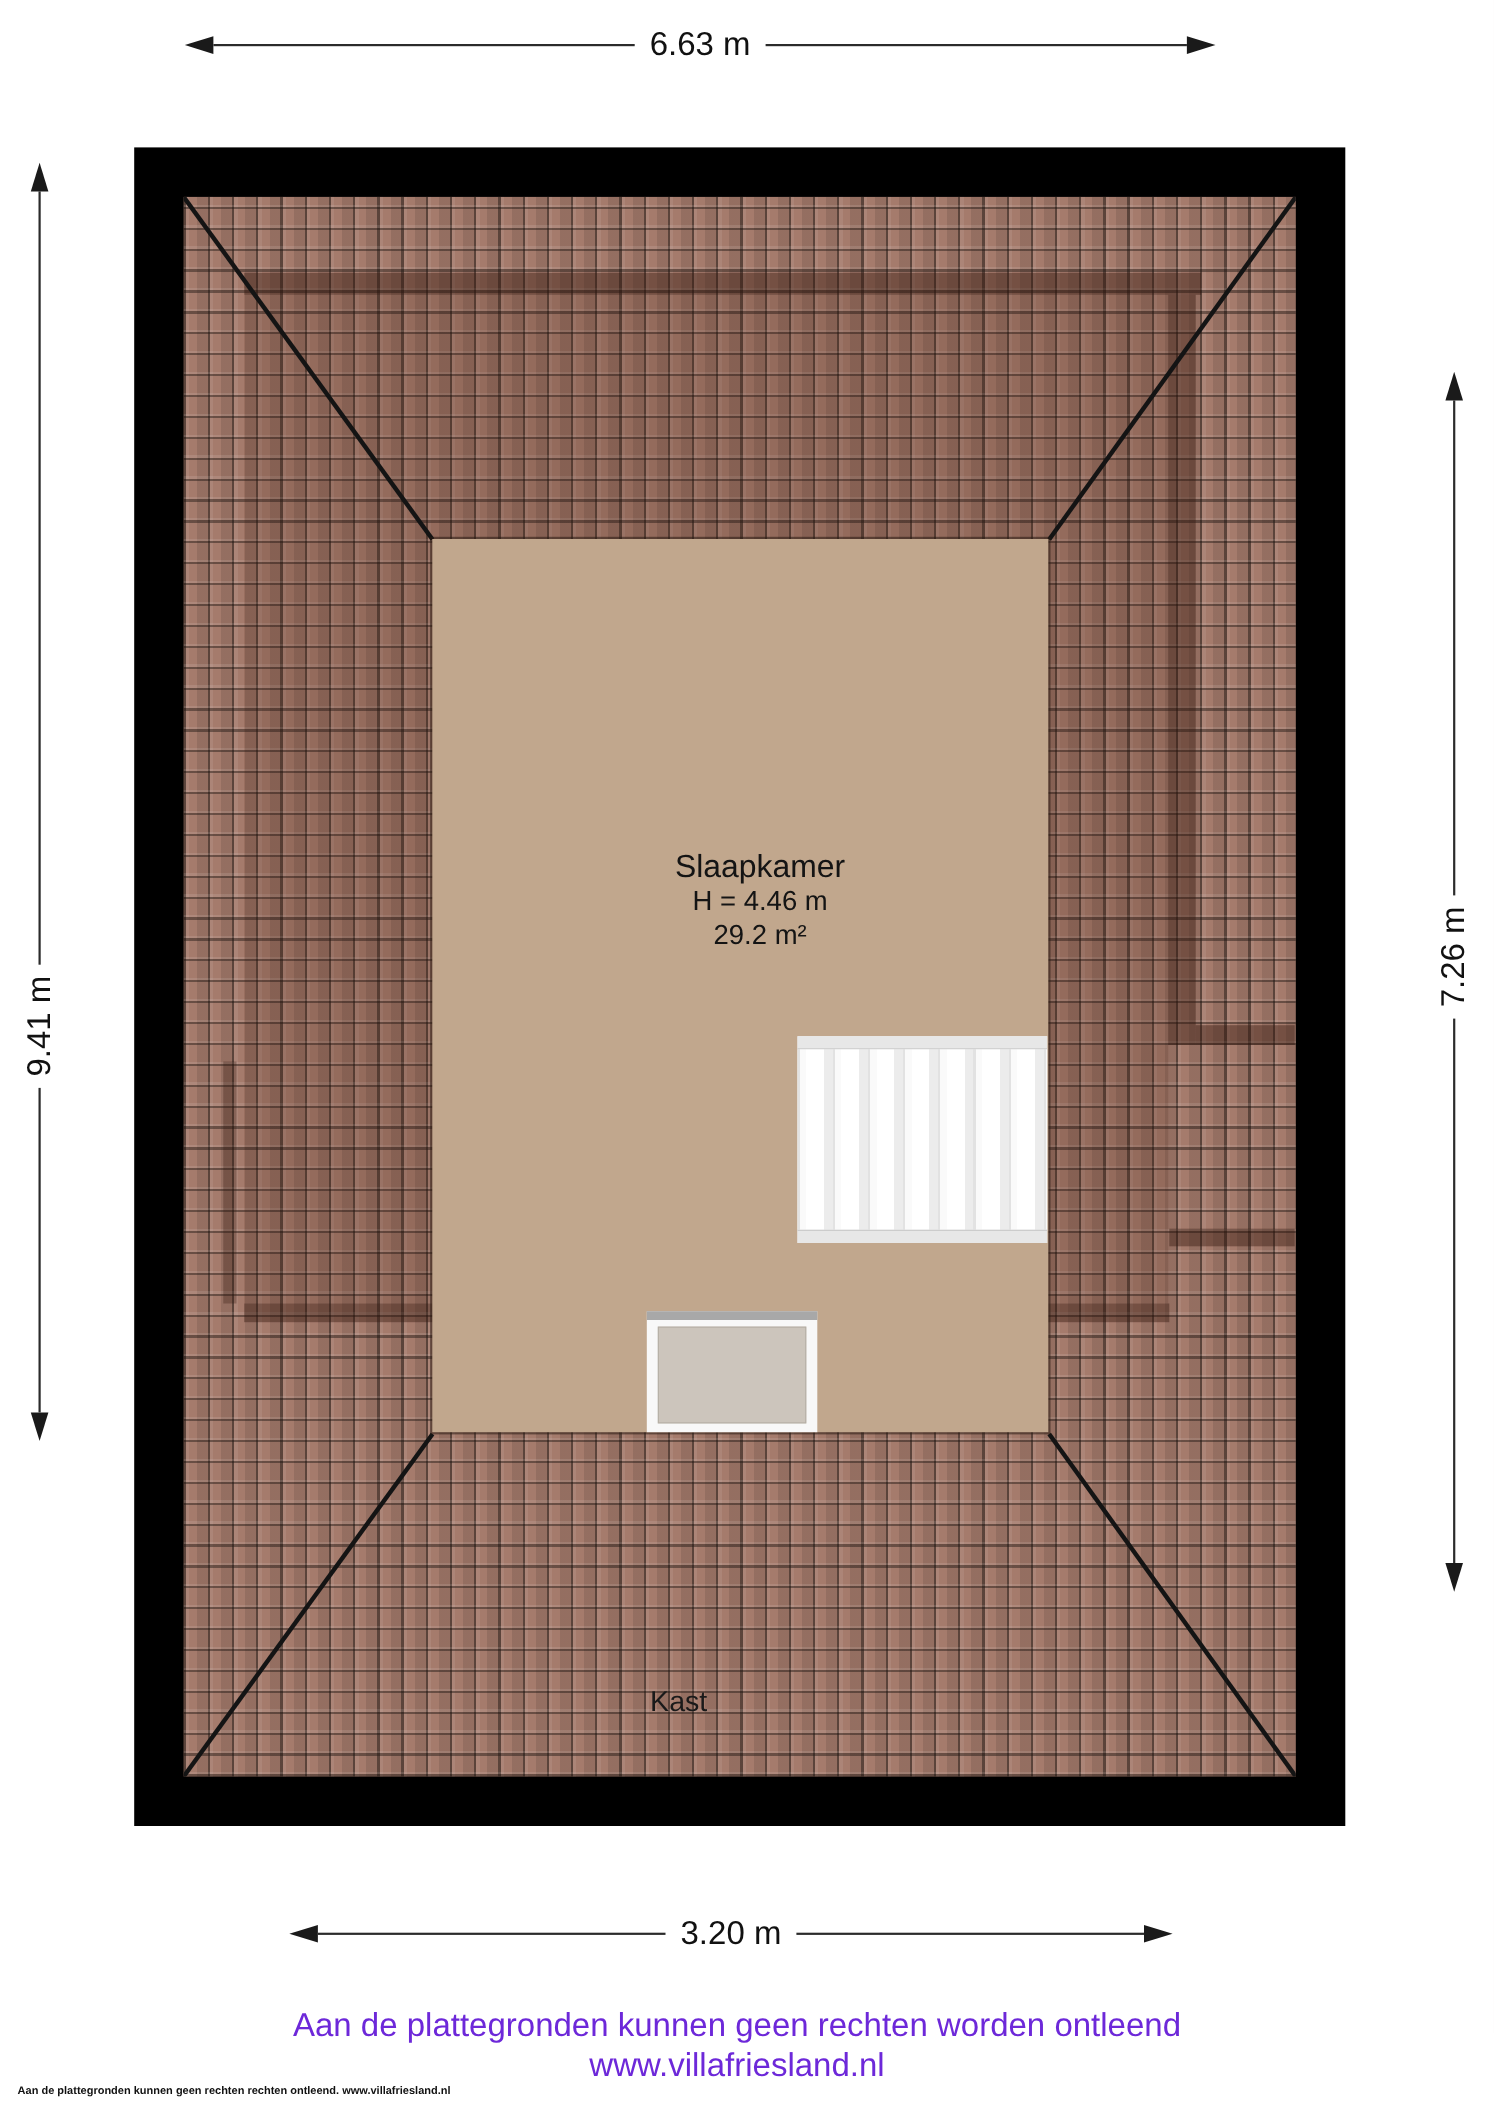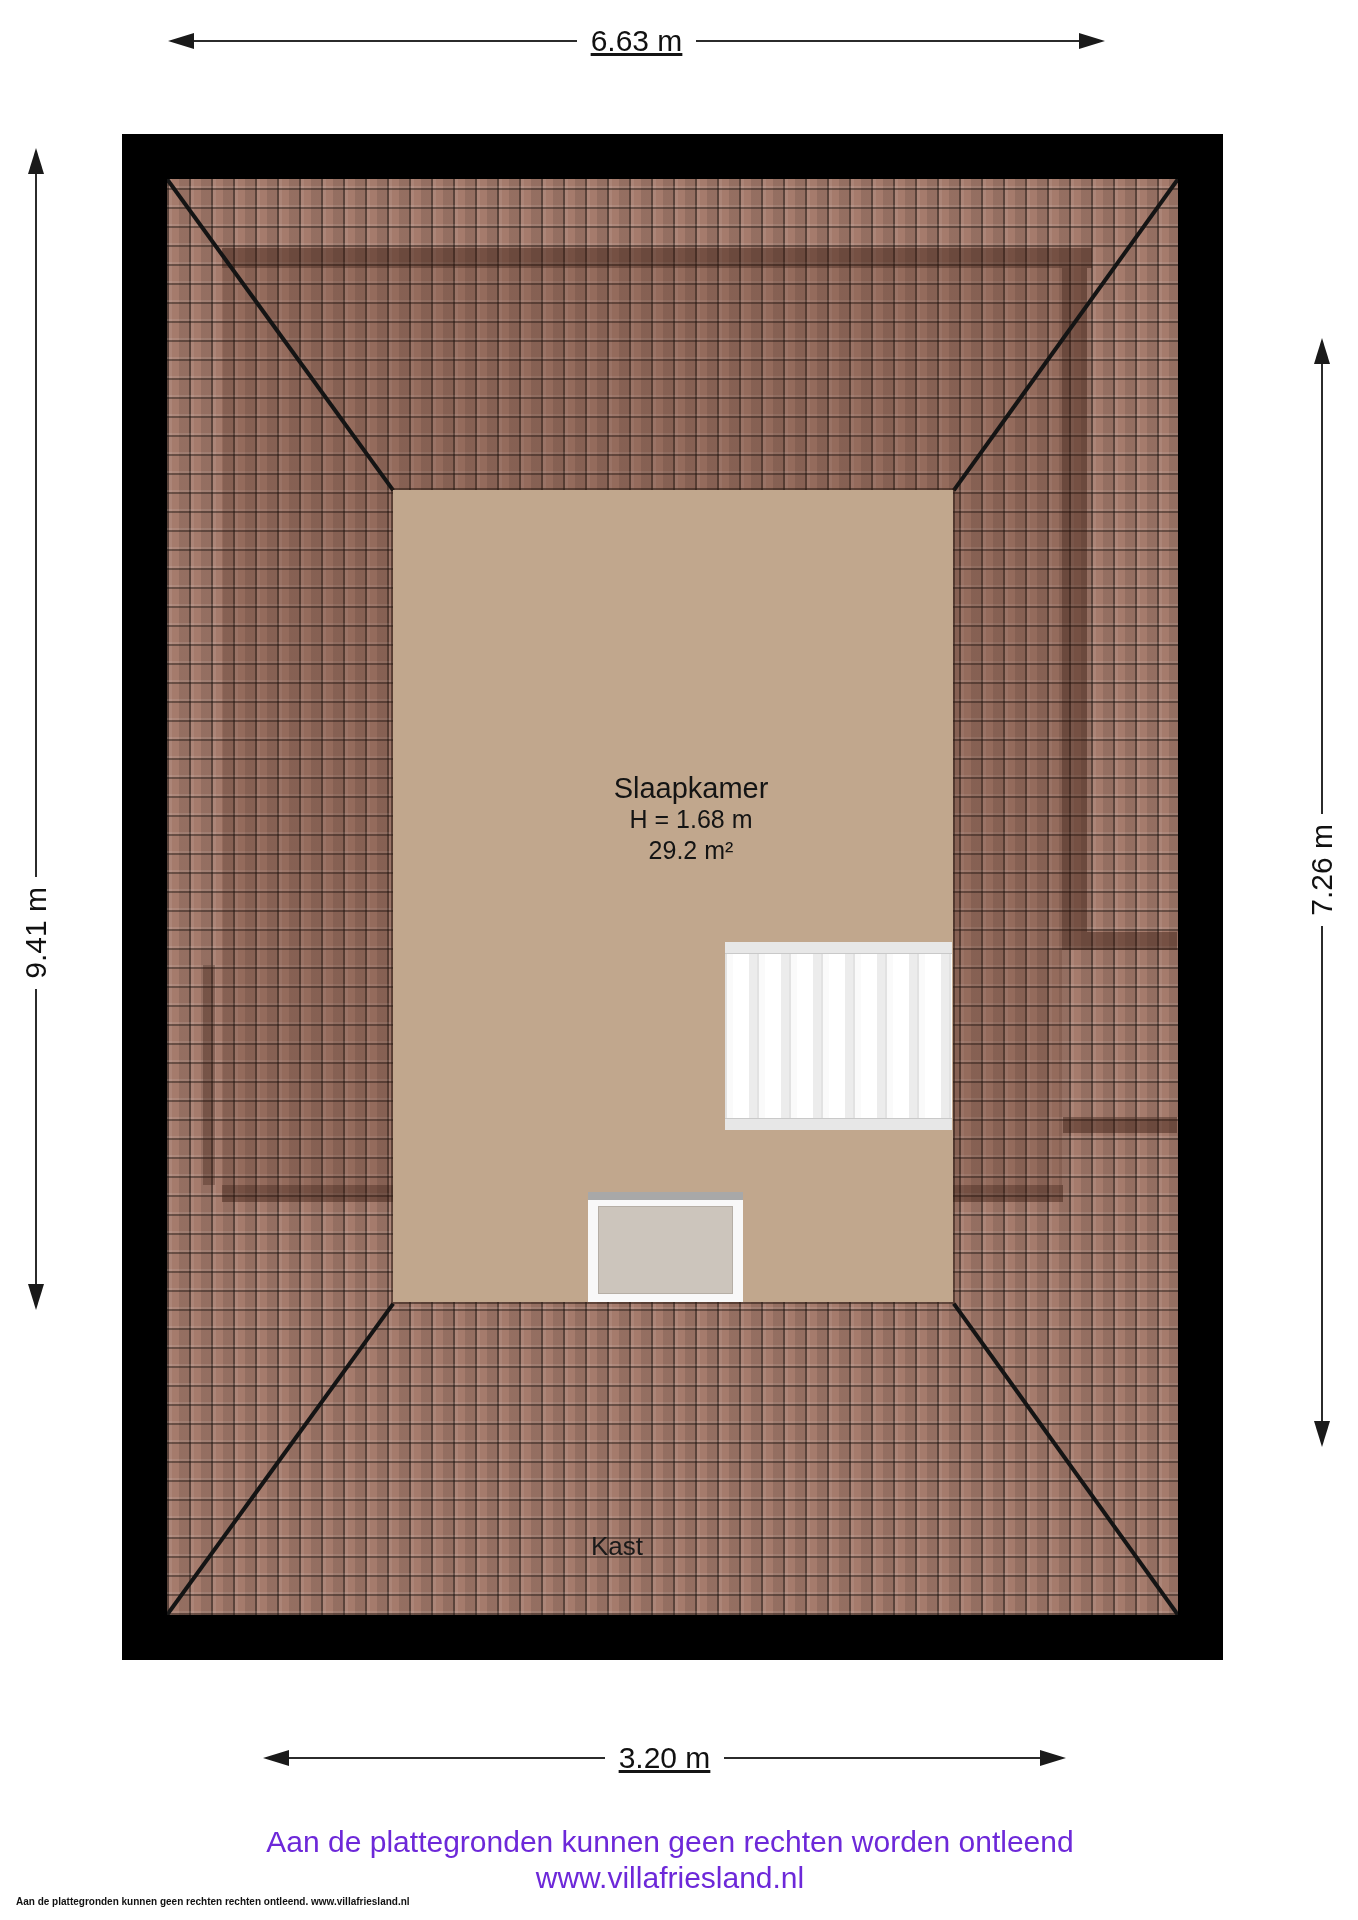--- a/index.html
+++ b/index.html
@@ -1,21 +1,21 @@
 <!DOCTYPE html>
 <html><head>
 <meta charset="utf-8">
 <style>
   html,body{margin:0;padding:0;background:#fff;}
   #stage{
     position:relative;width:1358px;height:1920px;background:#ffffff;
     font-family:"Liberation Sans", sans-serif;color:#141414;overflow:hidden;
   }
   
-  .dim-h{position:absolute;display:flex;align-items:center;text-decoration:underline;}
+  .dim-h{position:absolute;display:flex;align-items:center;}
   .dim-v{position:absolute;display:flex;flex-direction:column;align-items:center;}
   .dim-line-h{height:2px;background:#2b2b2b;flex:1;}
   .dim-line-v{width:2px;background:#2b2b2b;}
   .dim-label{font-size:30px;color:#111;white-space:nowrap;padding:0 14px;}
   .dim-label-v{
     font-size:30px;color:#111;white-space:nowrap;padding:10px 0;
     writing-mode:vertical-rl;transform:rotate(180deg);
   }
   .ah{width:0;height:0;}
   .ah-left{border-top:8px solid transparent;border-bottom:8px solid transparent;border-right:26px solid #1a1a1a;}
@@ -112,21 +112,21 @@
       <svg id="hip-svg" viewBox="0 0 1010 1434" preserveAspectRatio="none">
         <line x1="0" y1="0" x2="226" y2="311" stroke="#141414" stroke-width="4"></line>
         <line x1="1010" y1="0" x2="786" y2="311" stroke="#141414" stroke-width="4"></line>
         <line x1="0" y1="1434" x2="226" y2="1123" stroke="#141414" stroke-width="4"></line>
         <line x1="1010" y1="1434" x2="786" y2="1123" stroke="#141414" stroke-width="4"></line>
       </svg>
 
       <div id="bedroom">
         <div id="room-labels">
           <div id="room-name">Slaapkamer</div>
-          <div id="room-h">H = 1.68 m</div>
+          <div id="room-h">H = 4.46 m</div>
           <div id="room-area">29.2 m²</div>
         </div>
 
         <div id="stairs">
           <div class="stair-edge top"></div>
           <div id="stair-treads"></div>
           <div class="stair-edge bottom"></div>
         </div>
 
         <div id="skylight">

